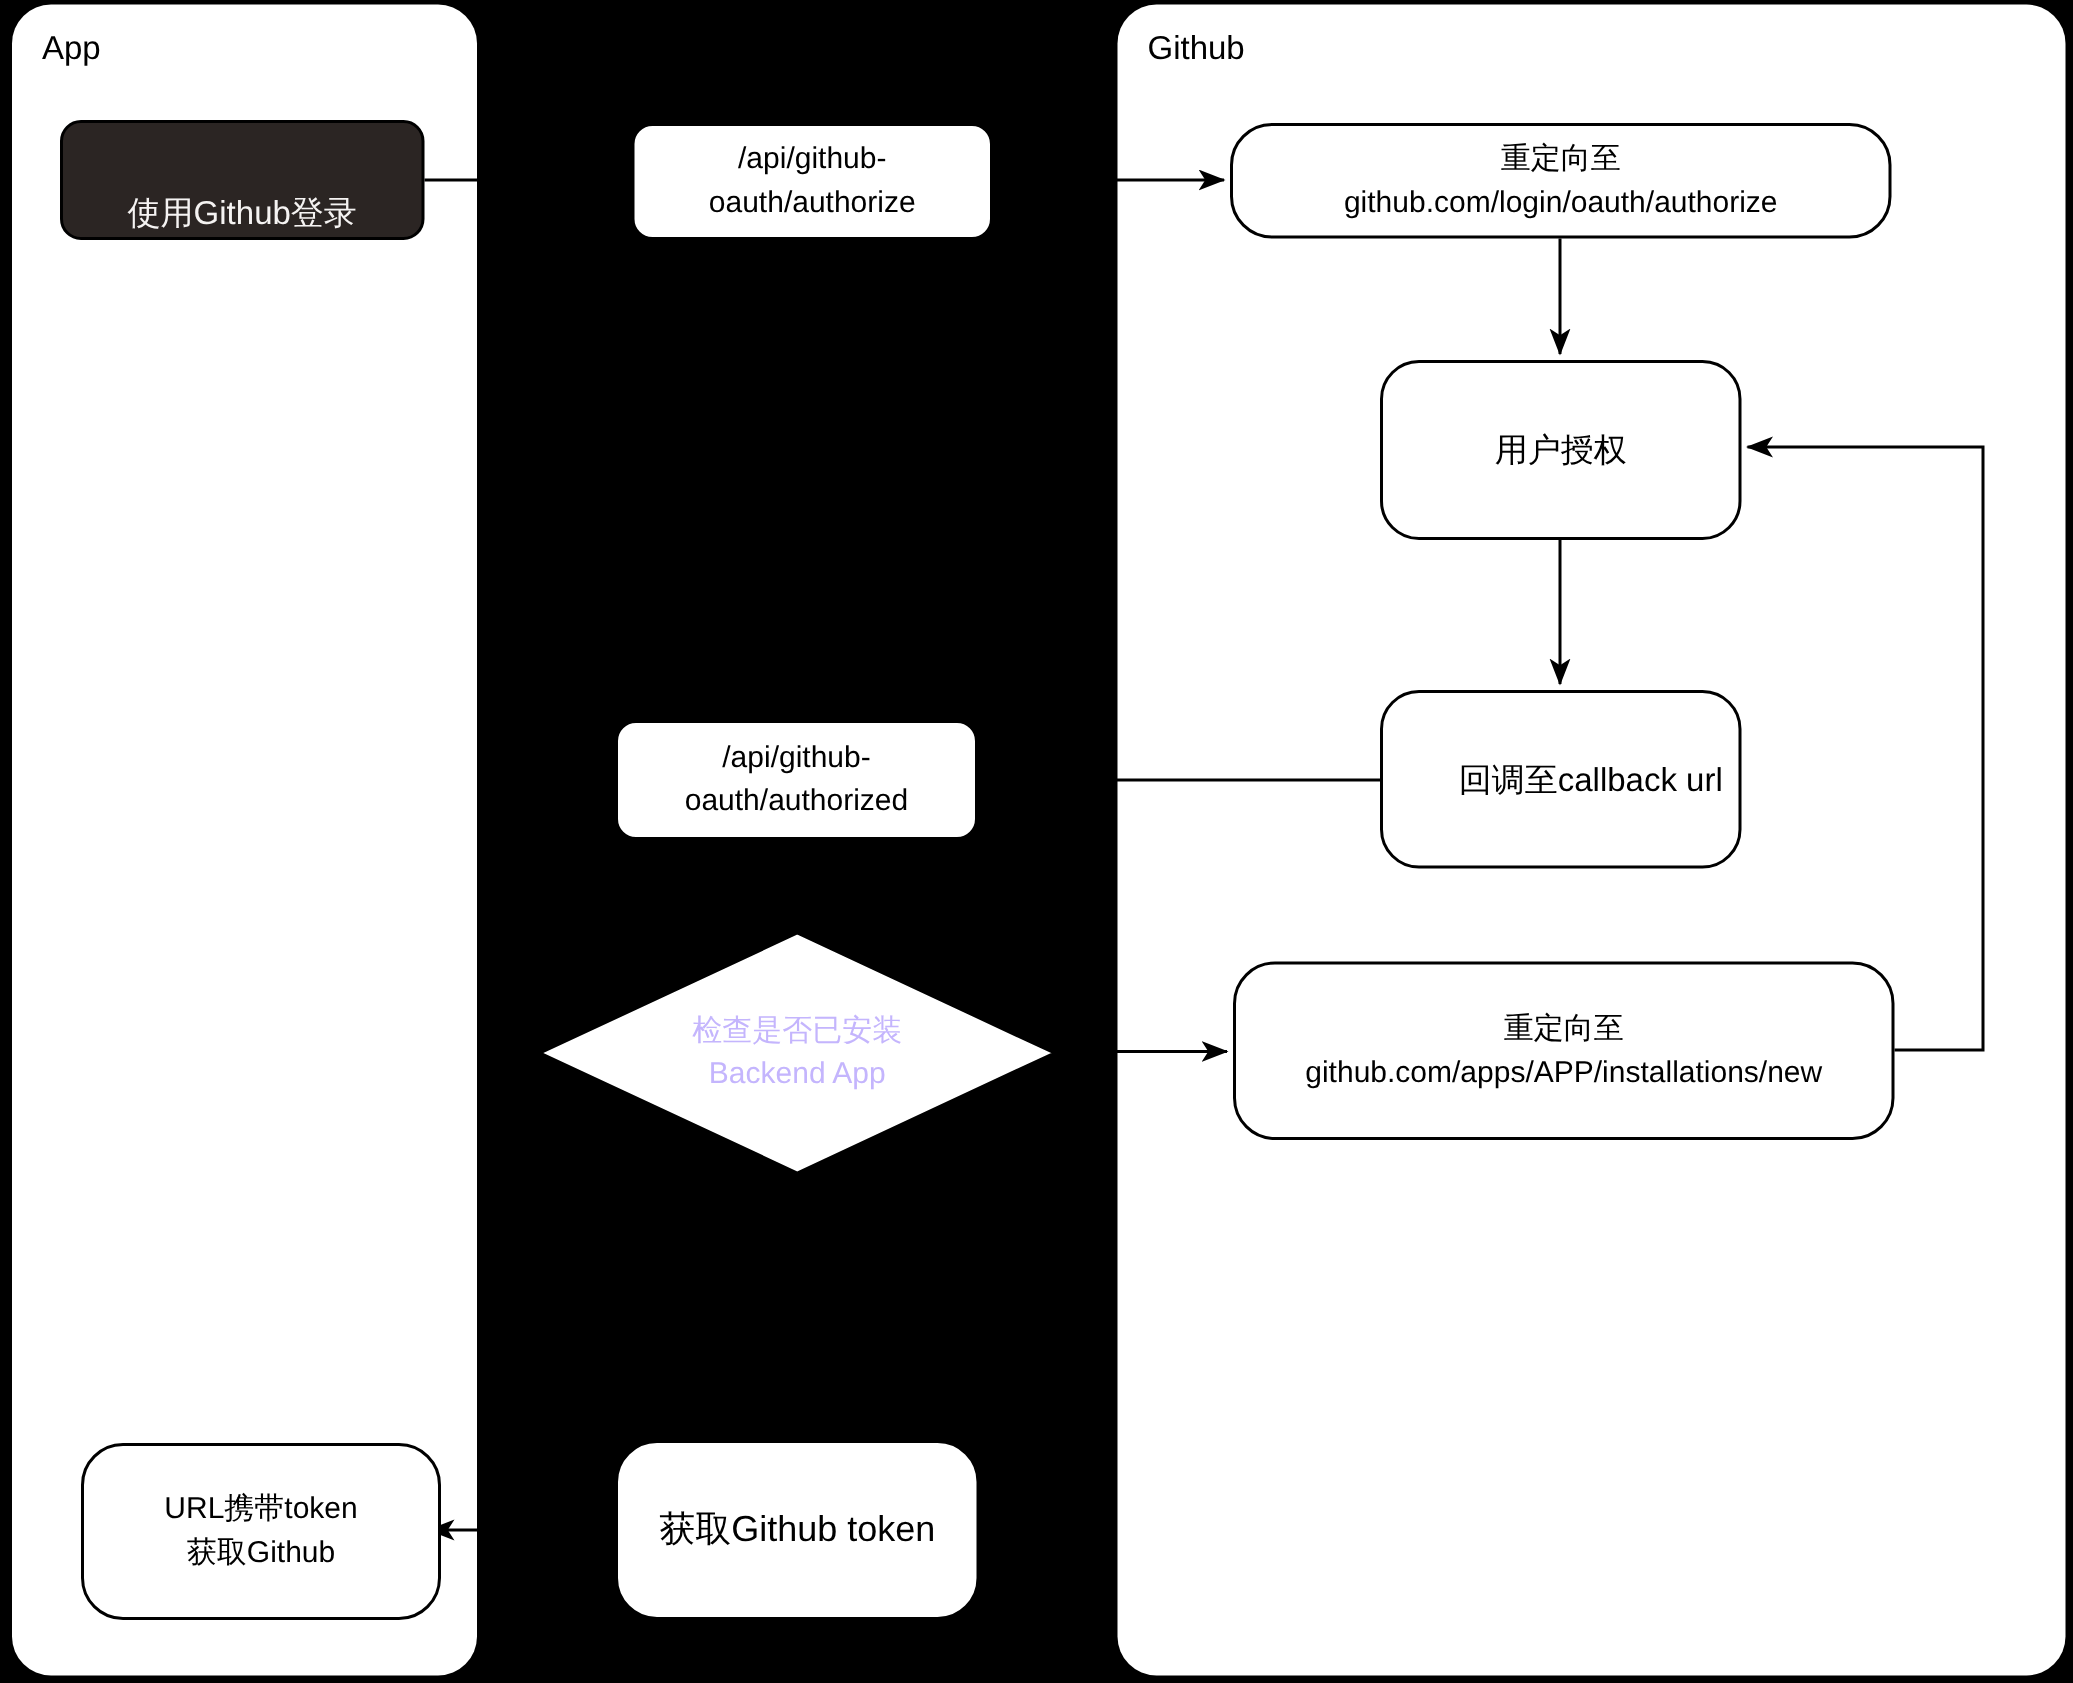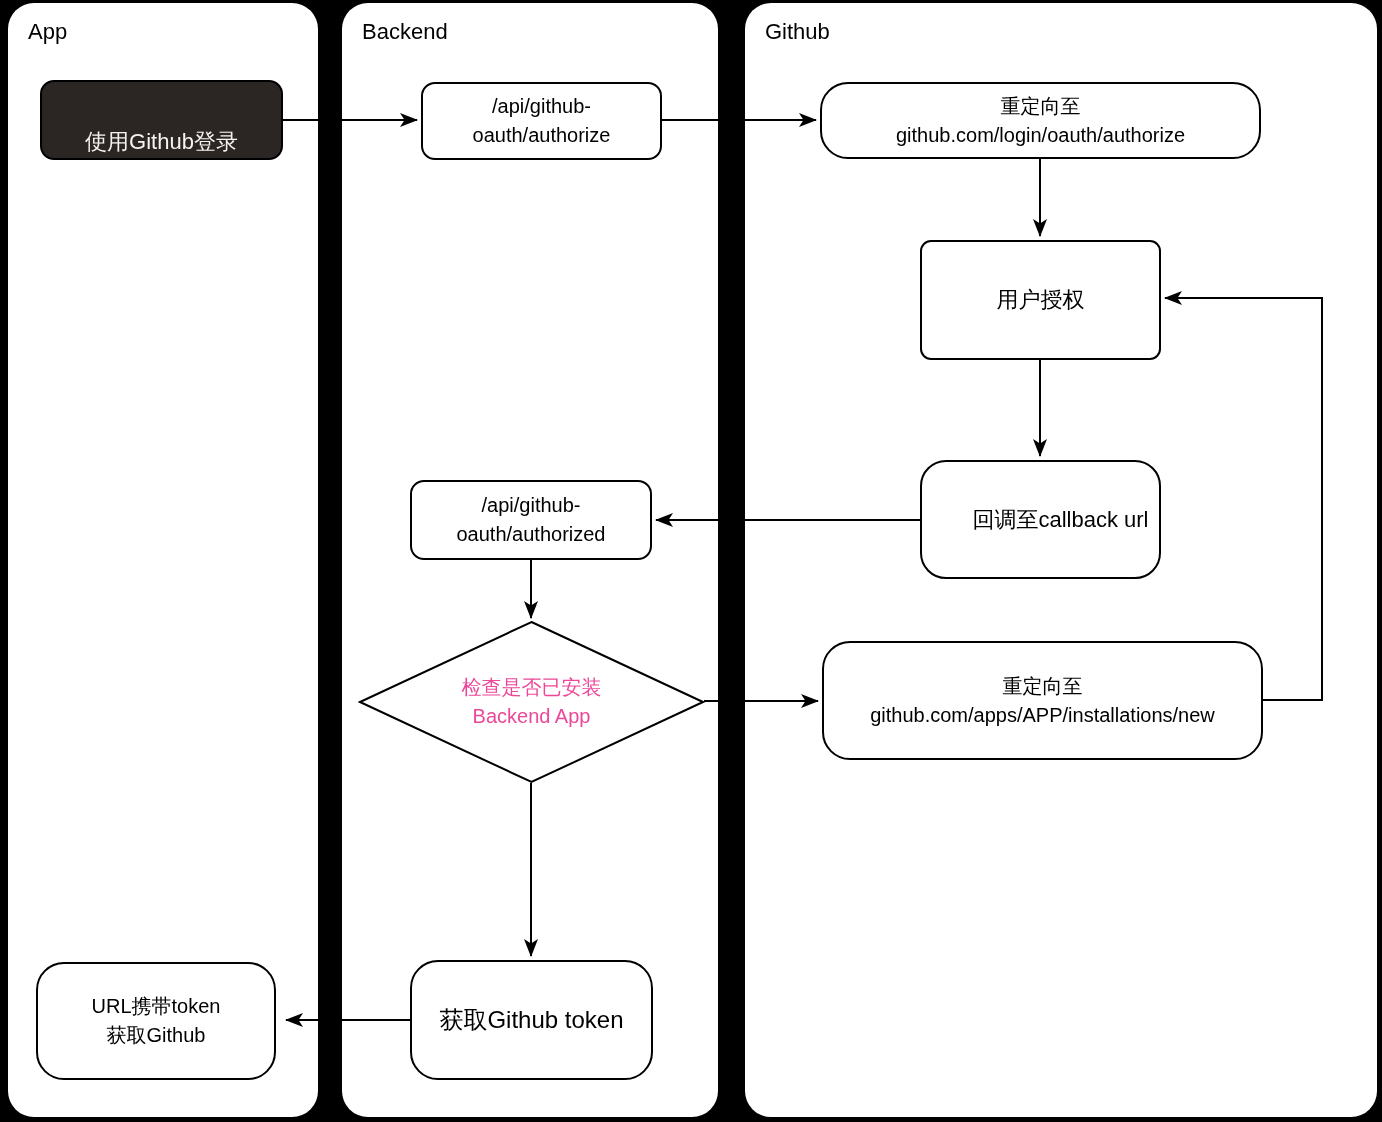--- a/index.html
+++ b/index.html
@@ -61,56 +61,53 @@
   .r-md { border-radius: 28px; }
   .r-lg { border-radius: 26px; }
   .node-dark {
     background: #2b2523;
     color: #f5f3f2;
     font-size: 22px;
   }
   .node-login        { left: 40px;  top: 80px;  width: 243px; height: 80px; justify-content: flex-end; }
   .node-api-authz    { left: 421px; top: 82px;  width: 241px; height: 78px; }
   .node-redir-oauth  { left: 820px; top: 82px;  width: 441px; height: 77px; }
-  .node-user-auth    { left: 920px; top: 240px; width: 241px; height: 120px; font-size: 22px; border-radius: 11px; }
+  .node-user-auth    { left: 920px; top: 240px; width: 241px; height: 120px; font-size: 22px; }
   .node-callback     { left: 920px; top: 460px; width: 241px; height: 119px; font-size: 22px; padding-left: 40px; }
   .node-api-authzd   { left: 410px; top: 480px; width: 242px; height: 80px; }
   .node-redir-inst   { left: 822px; top: 641px; width: 441px; height: 119px; }
   .node-get-token    { left: 410px; top: 960px; width: 243px; height: 120px; font-size: 24px; }
-  .node-url-token    { left: 36px;  top: 962px; width: 240px; height: 118px; }
+  .node-url-token    { left: 54px;  top: 962px; width: 240px; height: 118px; }
   .diamond-wrap {
     position: absolute;
     left: 358px; top: 620px;
     width: 347px; height: 164px;
     z-index: 3;
   }
   .diamond-wrap svg { display: block; }
   .diamond-label {
     position: absolute;
     left: 0; top: 0; right: 0; bottom: 0;
     display: flex;
     flex-direction: column;
     align-items: center;
     justify-content: center;
     text-align: center;
     font-size: 20px;
     line-height: 1.45;
-    color: #ec4899;
+    color: #c4b5fd;
   }
 </style>
 </head>
 <body>
 
 <div class="canvas">
 
   <section class="lane lane-app">
     <div class="lane-title">App</div>
-  </section>
-  <section class="lane lane-backend">
-    <div class="lane-title">Backend</div>
   </section>
   <section class="lane lane-github">
     <div class="lane-title">Github</div>
   </section>
 
   <svg class="connectors" viewBox="0 0 1382 1122" xmlns="http://www.w3.org/2000/svg">
     <defs>
       <marker id="arrow" markerUnits="userSpaceOnUse" markerWidth="20" markerHeight="16" refX="17" refY="7" orient="auto">
         <path d="M0,0 L18,7 L0,14 L4.5,7 Z" fill="#000000"></path>
       </marker>

